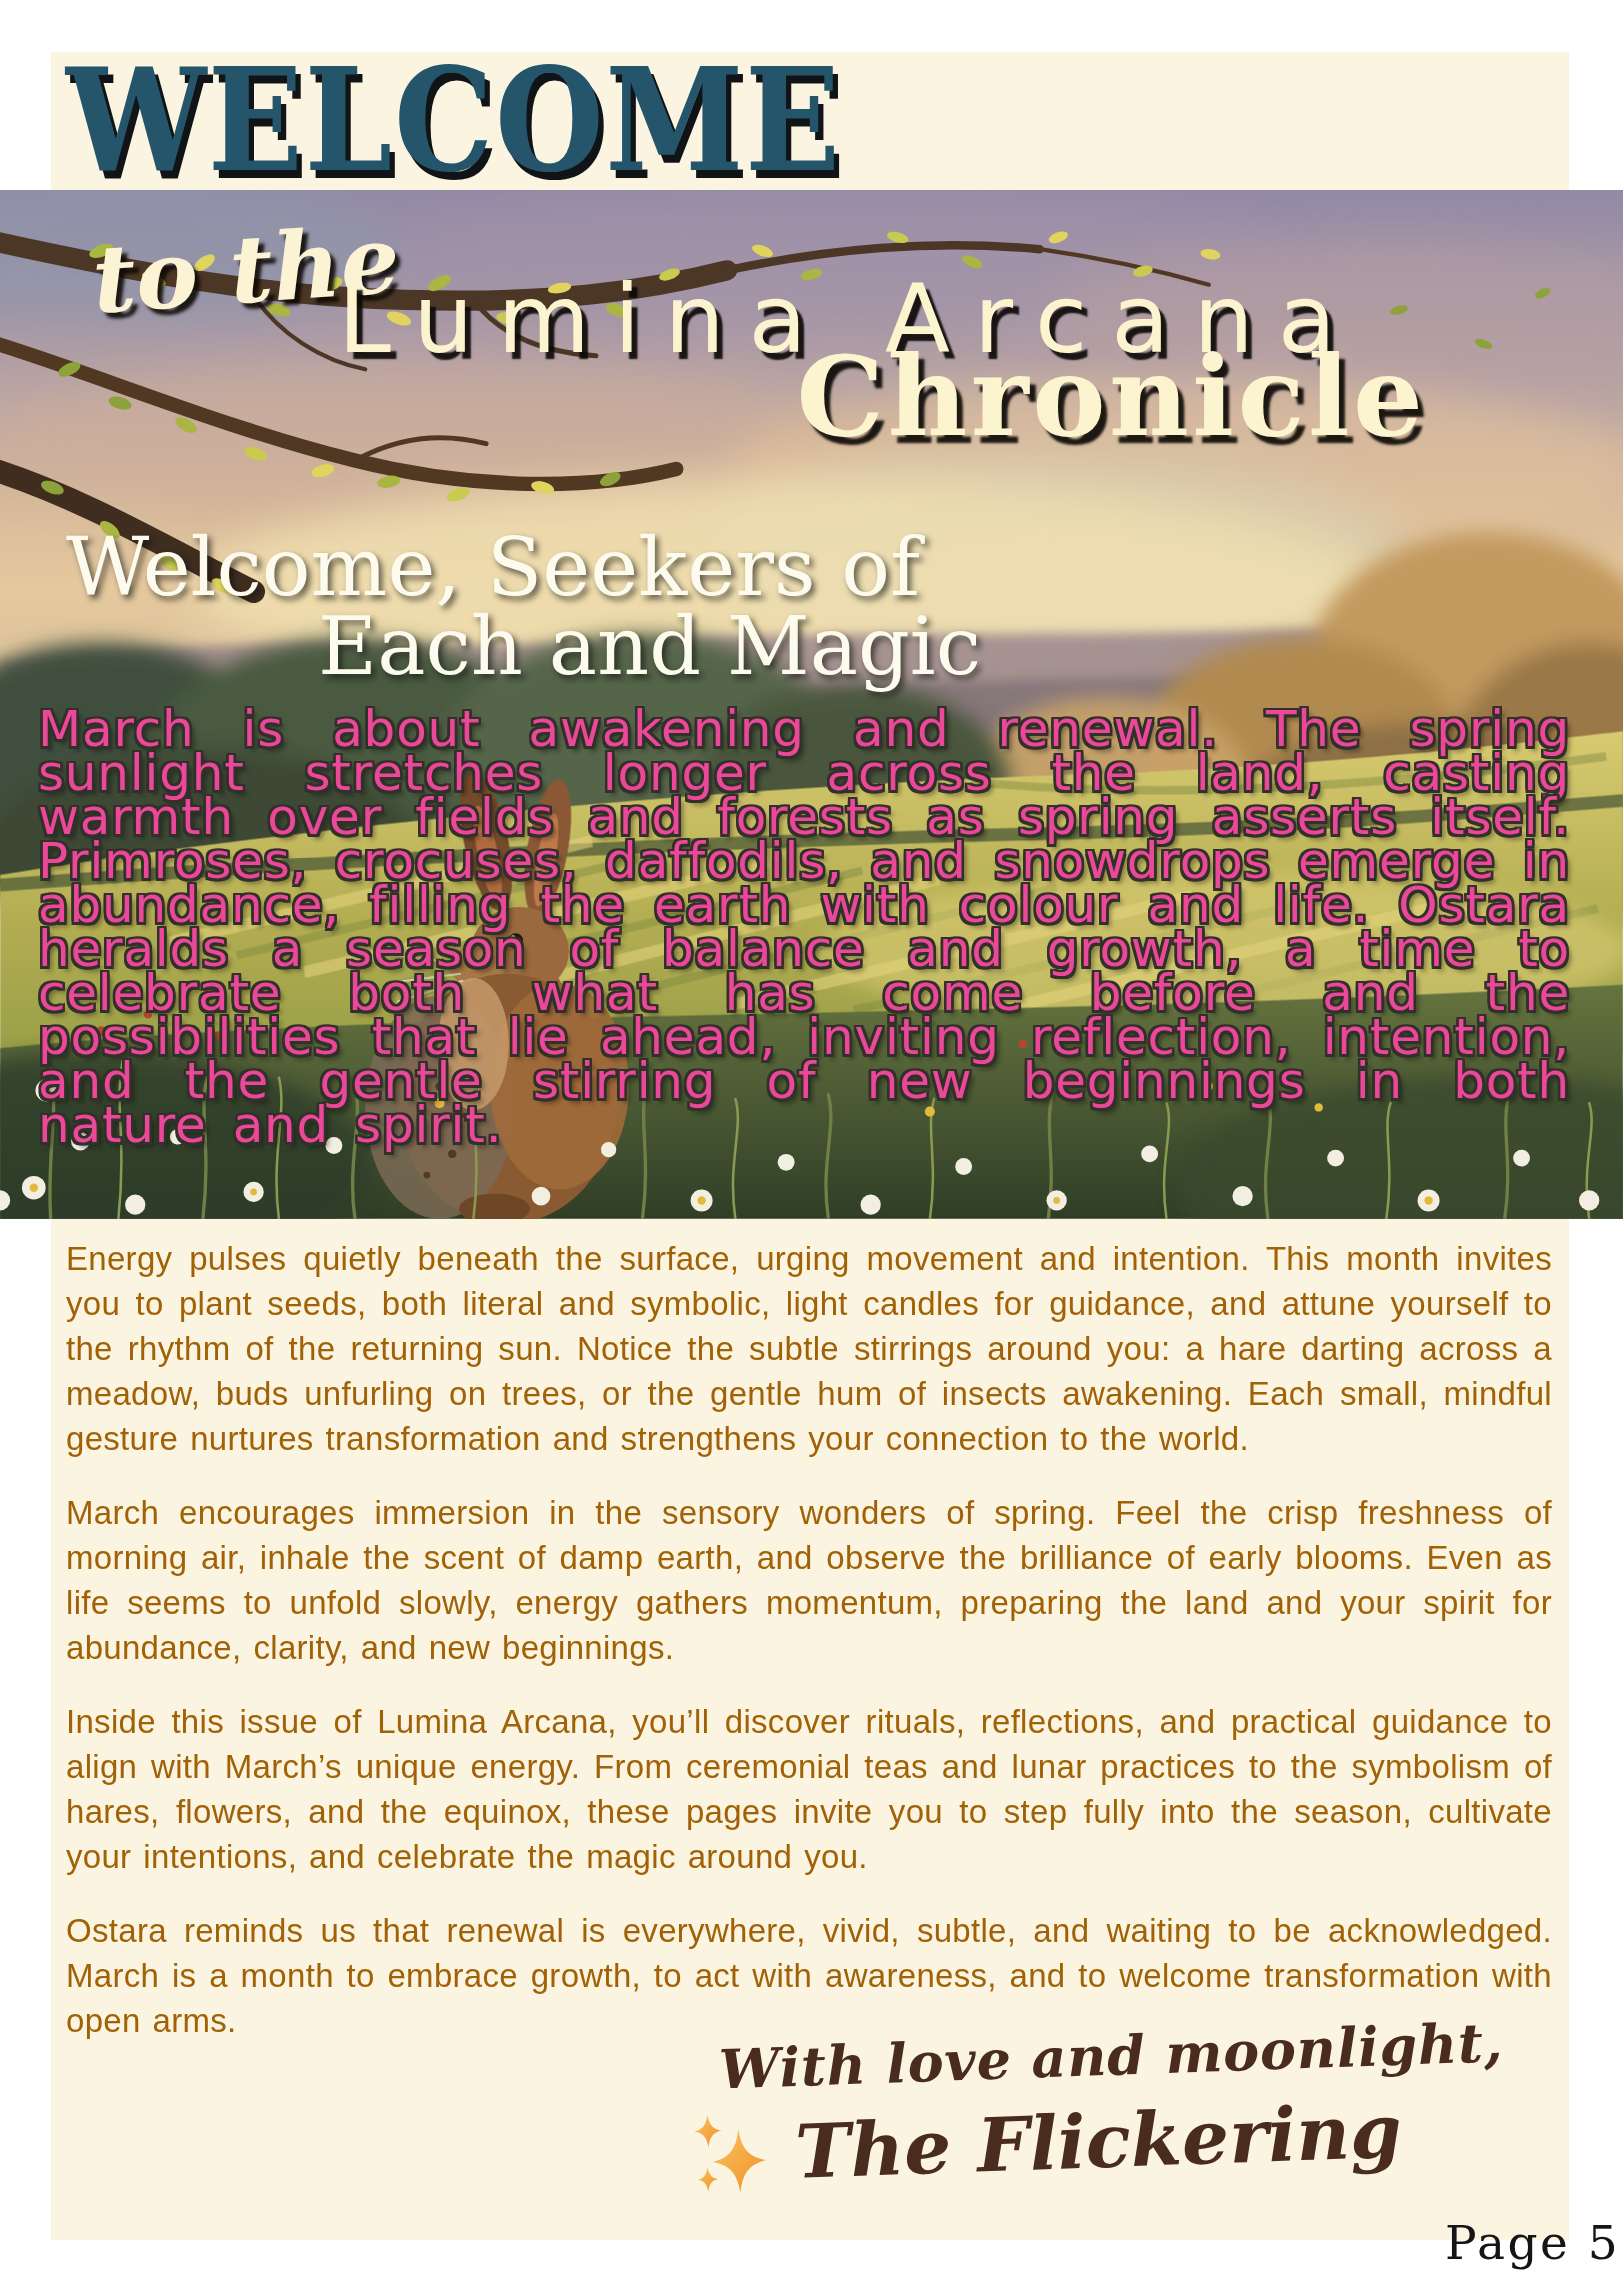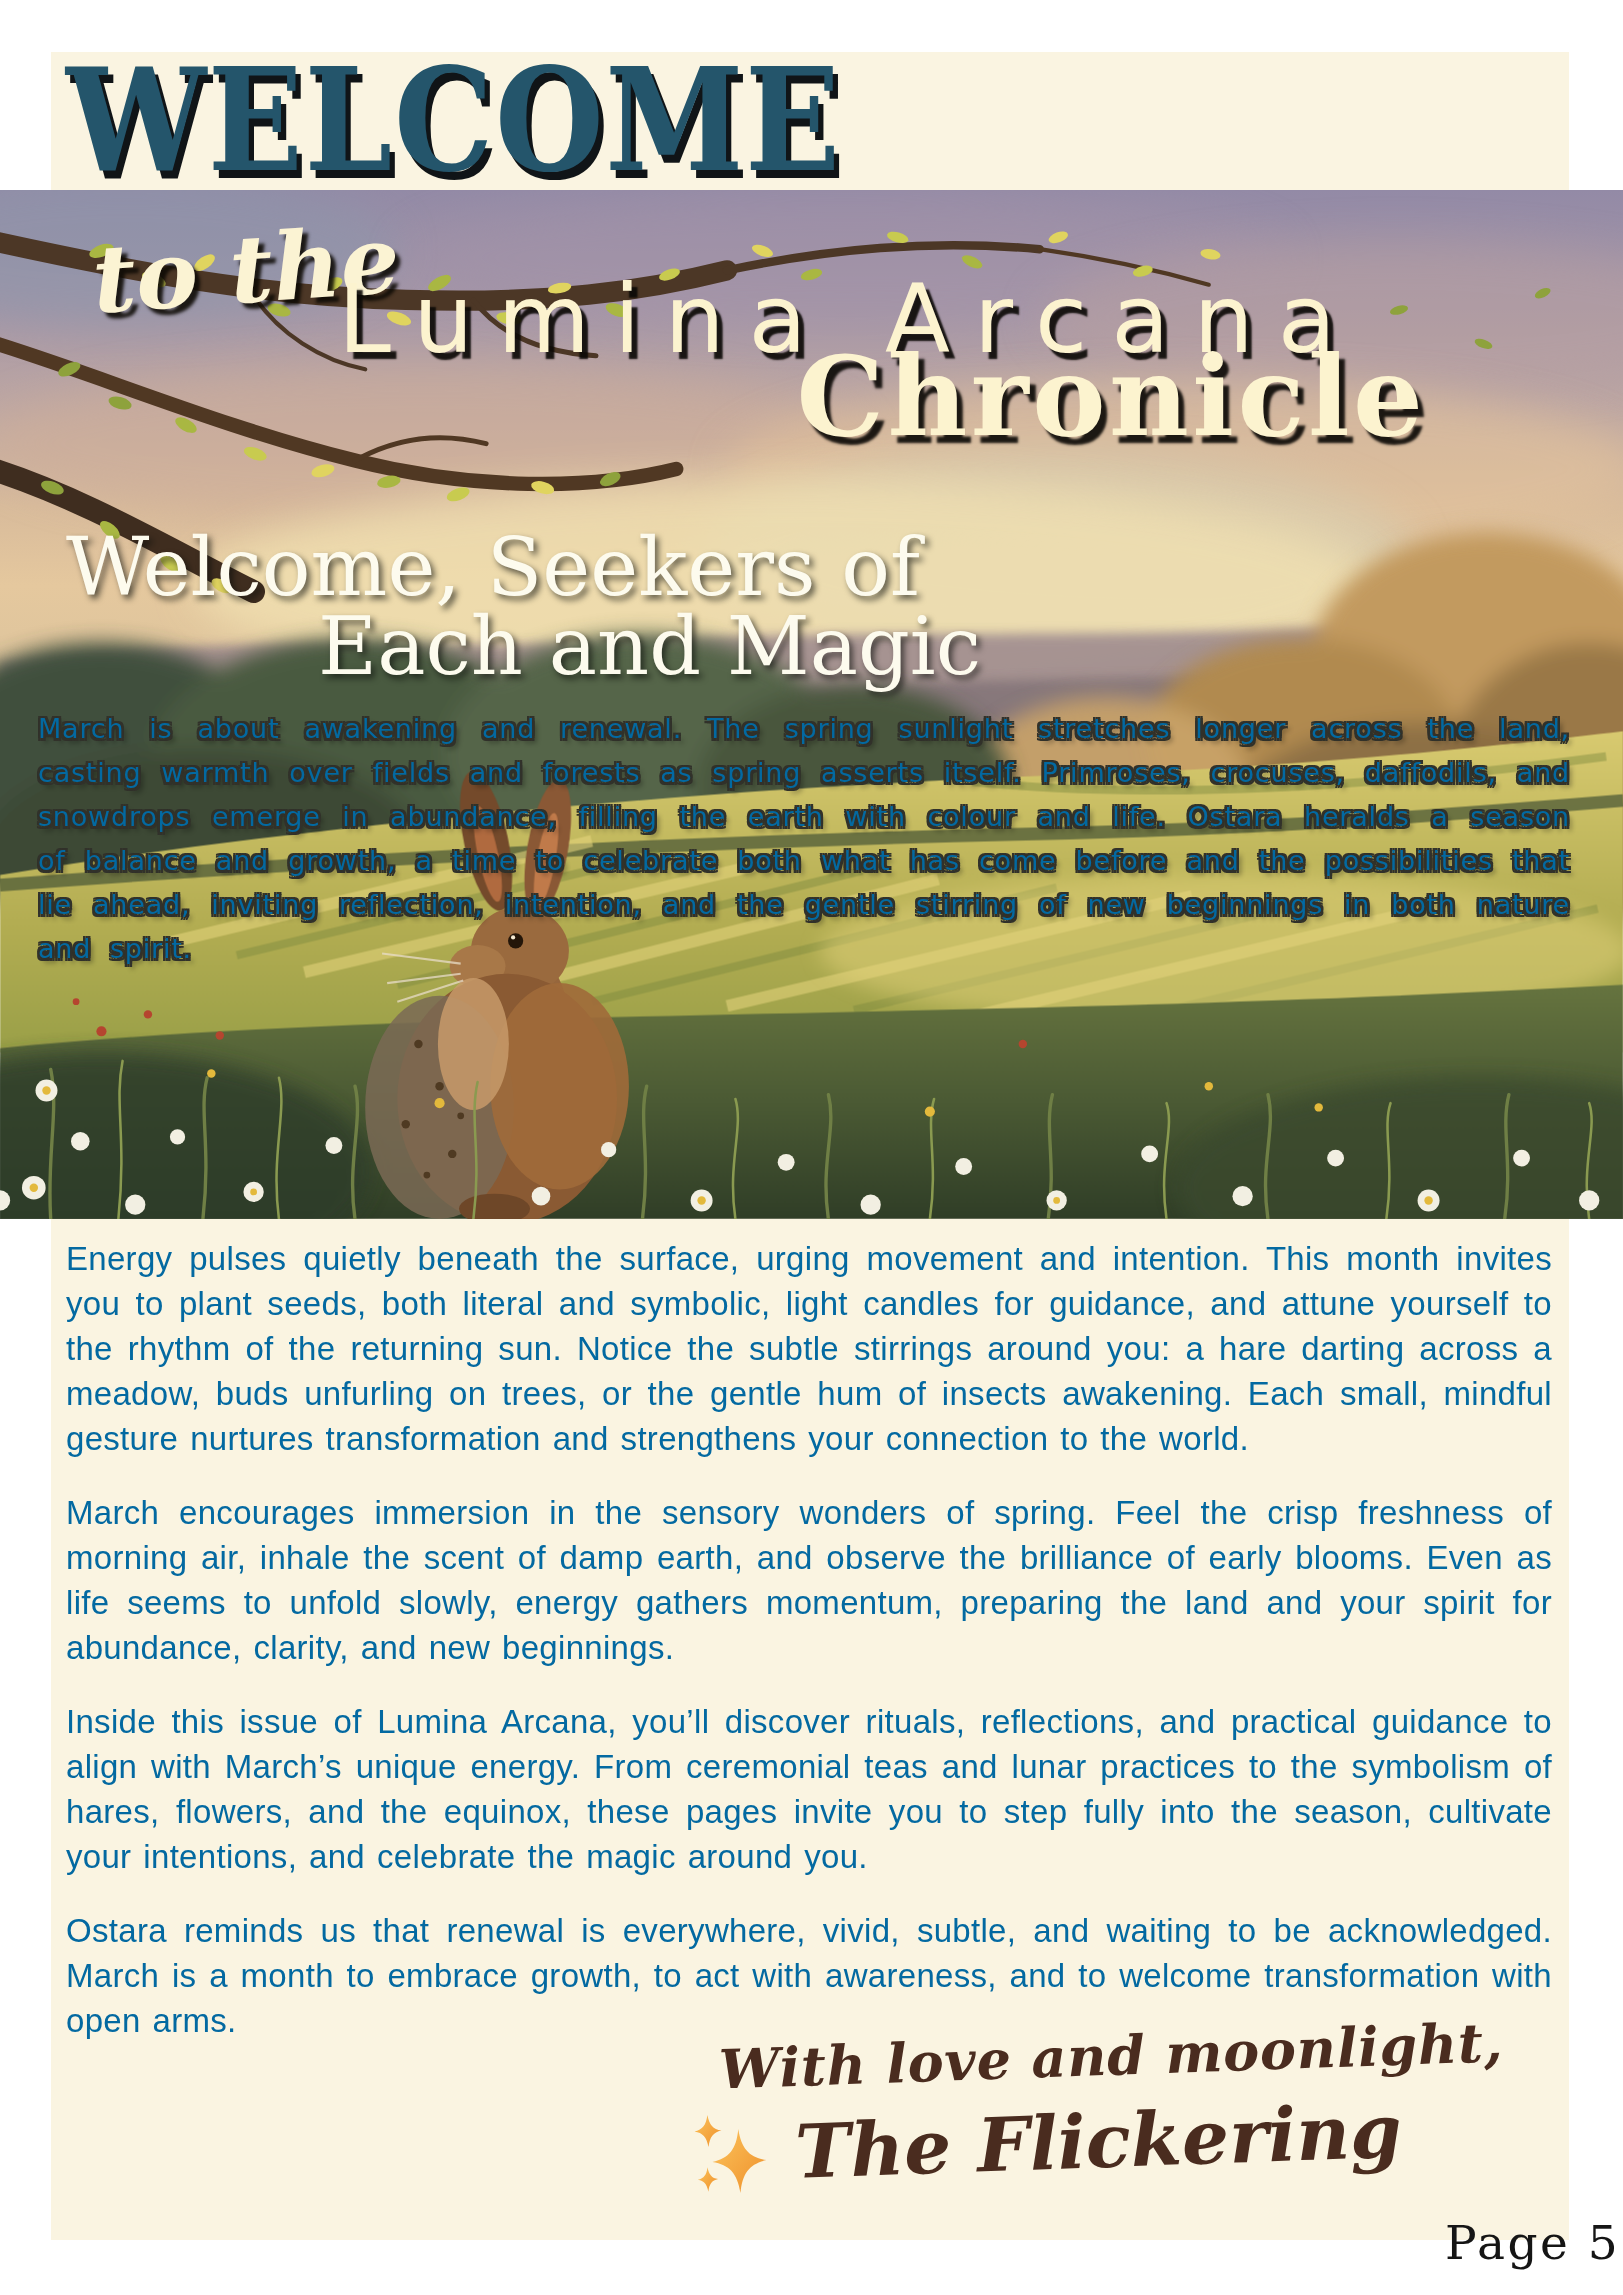--- a/index.html
+++ b/index.html
@@ -48,31 +48,31 @@
   .hero-heading {
     position:absolute; left:66px; top:338px;
     font-family:"DejaVu Serif", serif; font-weight:400;
     font-size:81px; line-height:79px; color:#fdfbee; white-space:nowrap;
     text-shadow:3.4px 4.2px 6px rgba(10,14,10,.65);
   }
   .hero-heading .indent { margin-left:252px; }
   .intro {
     position:absolute; left:38px; top:517px; width:1532px;
     font-family:"DejaVu Sans", sans-serif; font-weight:400;
-    font-size:27px; line-height:44px; color:#0369a1;
+    font-size:50px; line-height:44px; color:#ec4899;
     letter-spacing:0.8px; word-spacing:9.3px; text-align:justify;
     text-shadow:
       -2.5px -2.5px 0 #31312a, 2.5px -2.5px 0 #31312a, -2.5px 2.5px 0 #31312a, 2.5px 2.5px 0 #31312a,
       -2.5px 0 0 #31312a, 2.5px 0 0 #31312a, 0 -2.5px 0 #31312a, 0 2.5px 0 #31312a,
       4.2px 5px 5px rgba(0,0,0,.45);
   }
   .article {
     position:absolute; left:66px; top:1236px; width:1486px;
     font-family:"Liberation Sans", sans-serif;
-    font-size:33px; line-height:45px; color:#0369a1;
+    font-size:33px; line-height:45px; color:#a16207;
     letter-spacing:0.3px; word-spacing:2.5px; text-align:justify;
   }
   .article p { margin-bottom:29px; }
   .signature {
     position:absolute; left:719px; top:2026px; width:659px;
     color:#4a2c1f; text-align:center;
     font-family:"DejaVu Serif", serif; font-style:italic; font-weight:700;
   }
   .sig1 { font-size:54px; letter-spacing:0.8px; transform:rotate(-2deg); white-space:nowrap; }
   .sigrow { margin-top:10px; display:flex; justify-content:center; align-items:center; gap:29px; transform:rotate(-2deg); }

